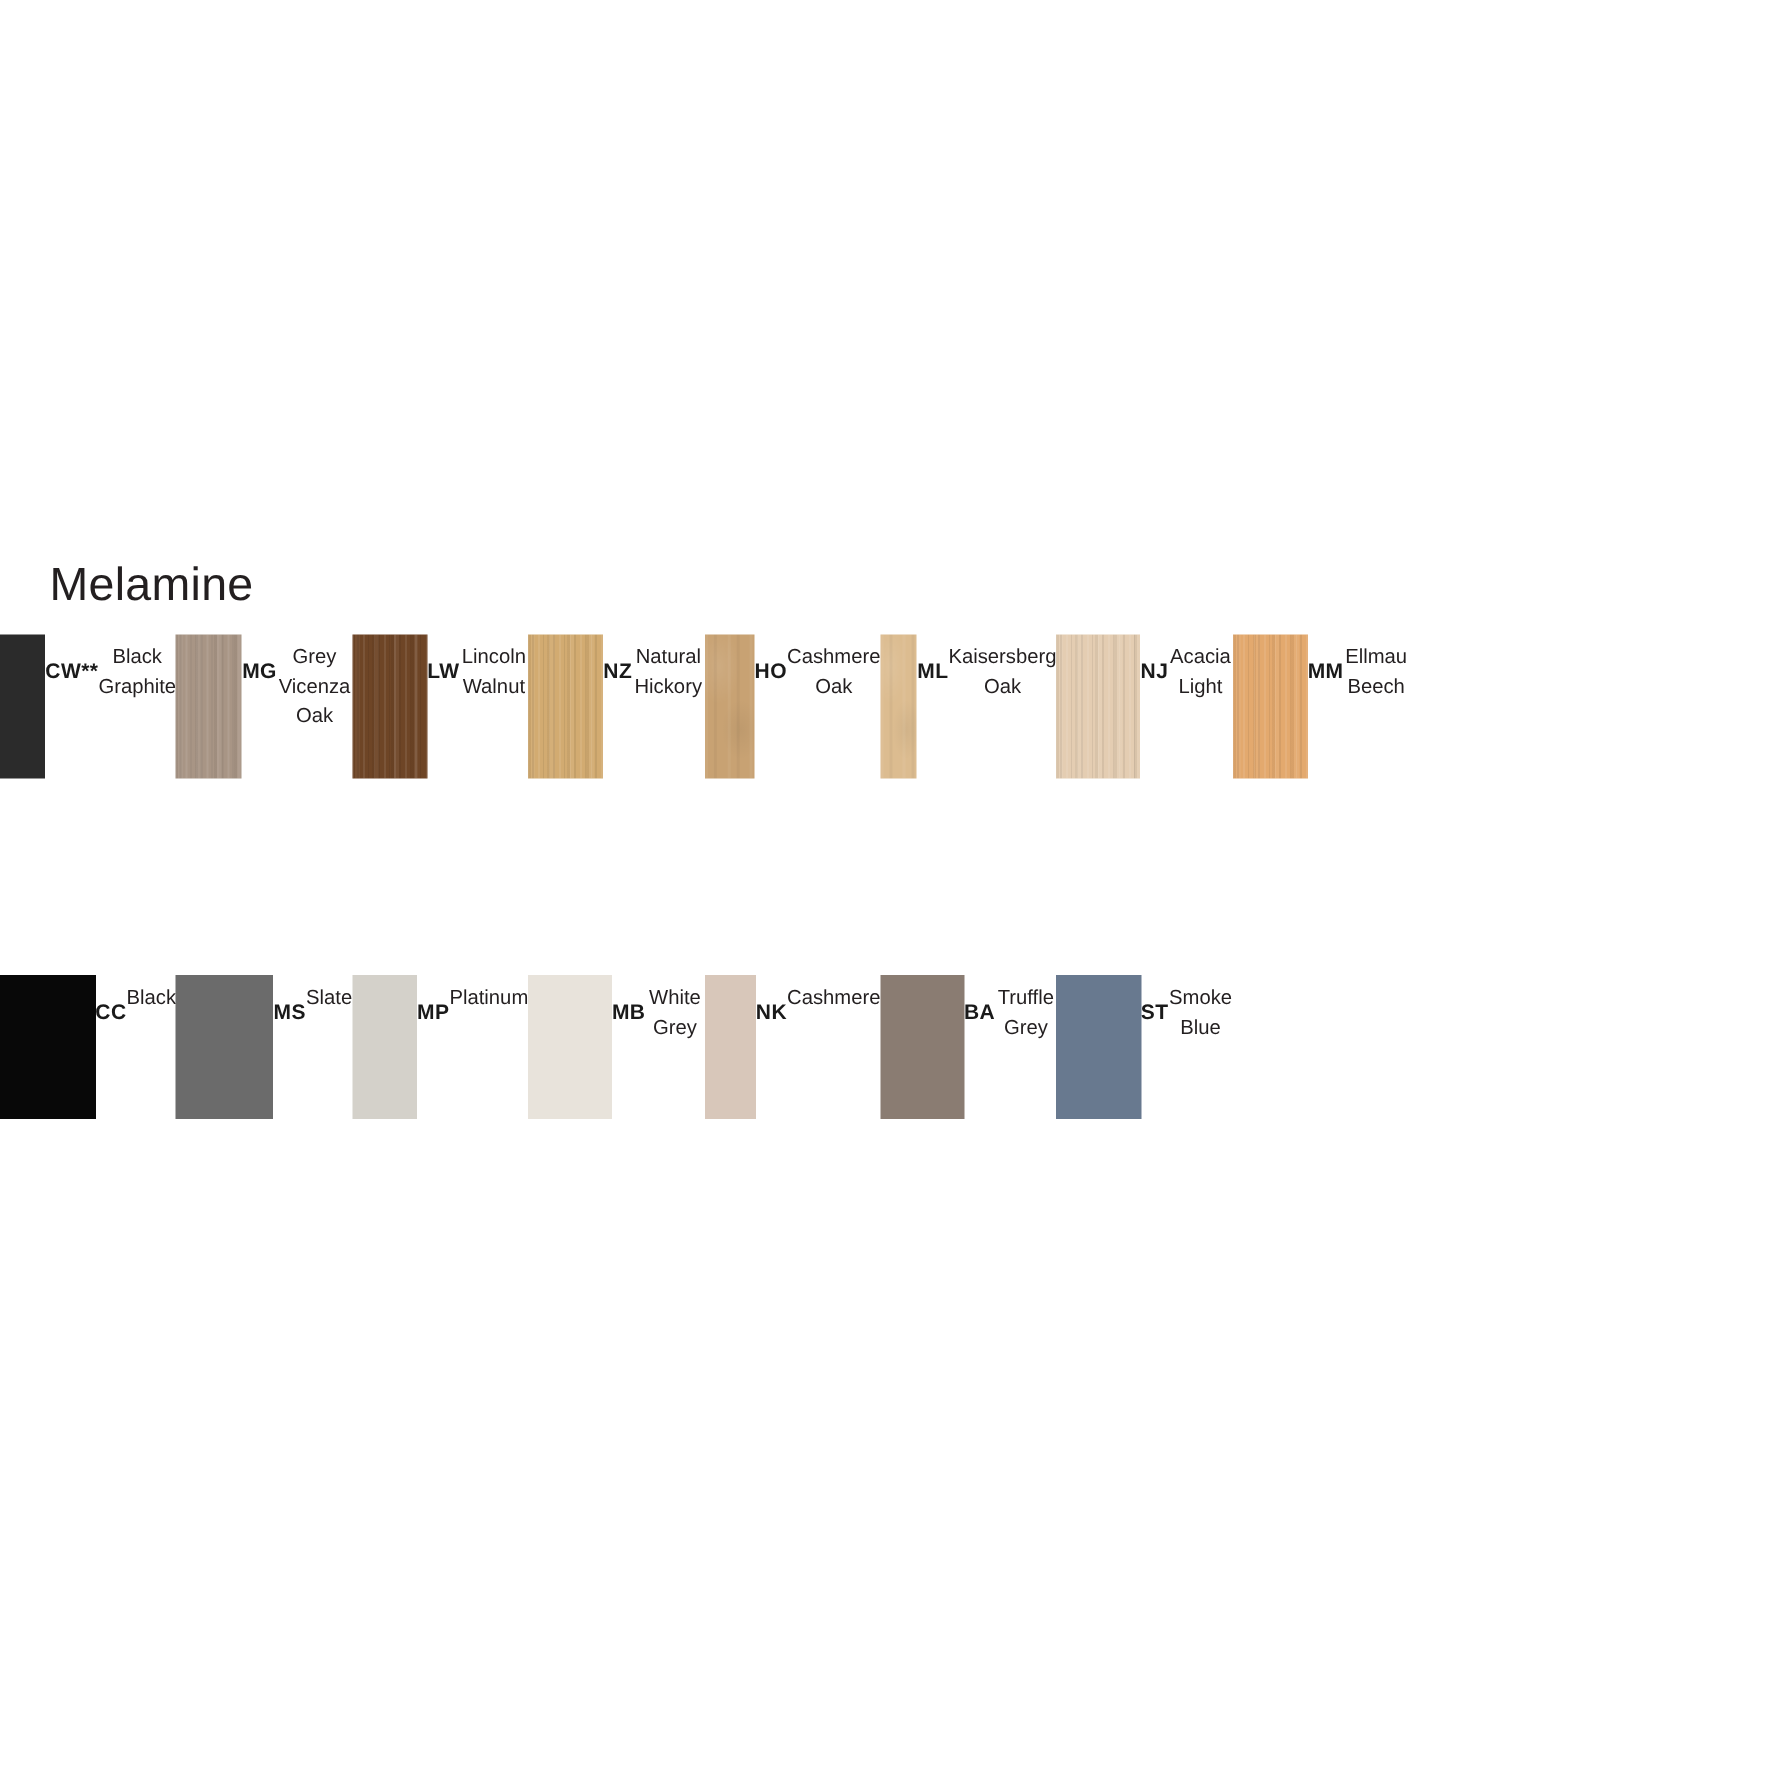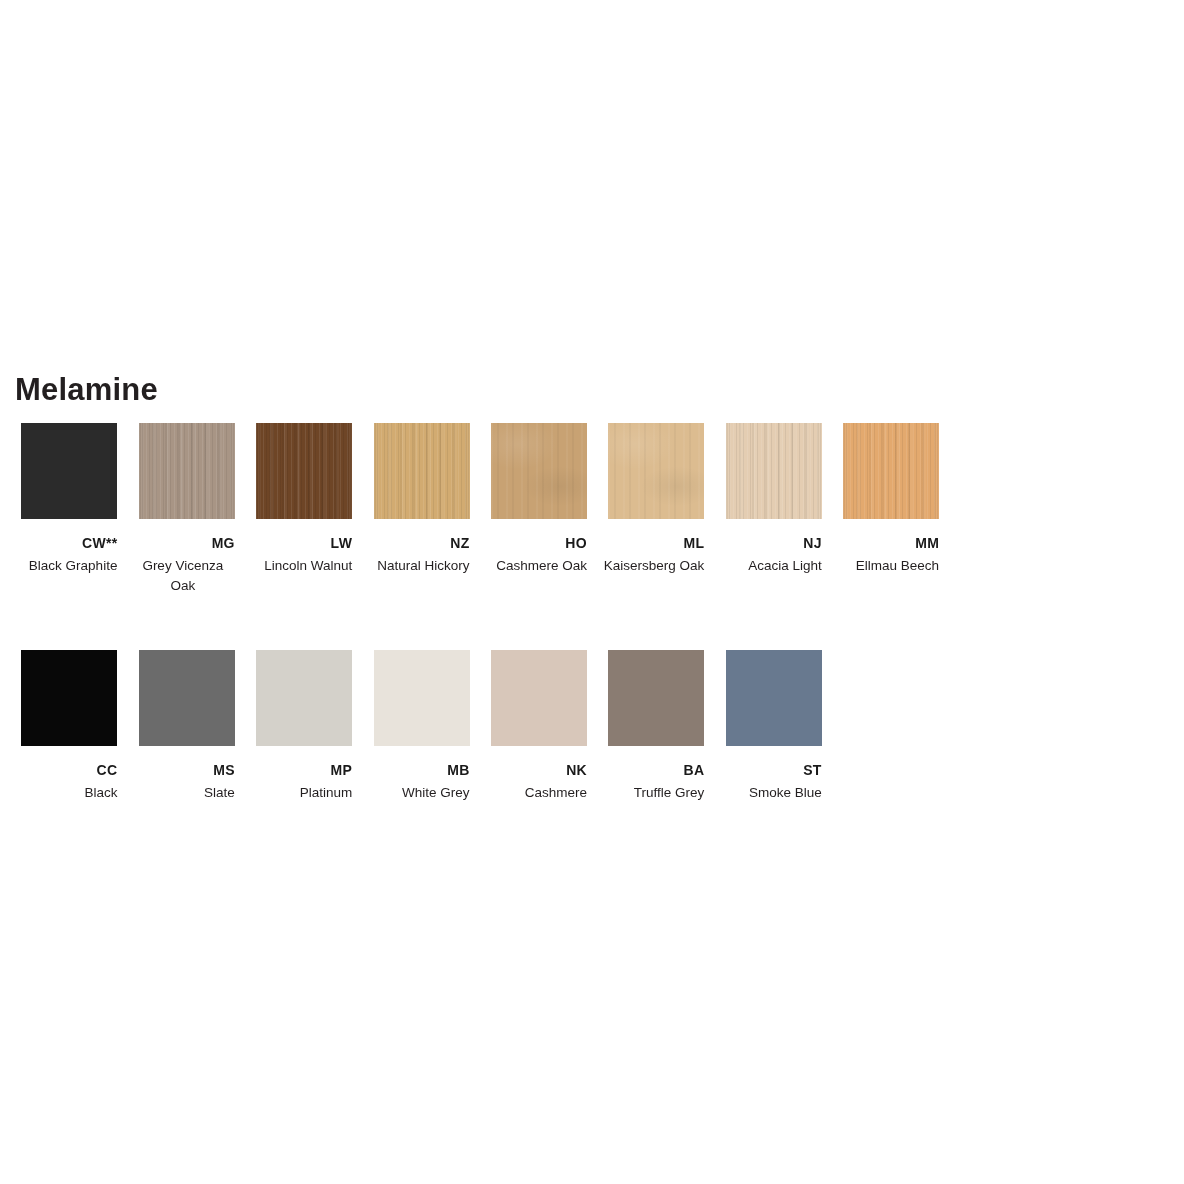--- a/index.html
+++ b/index.html
@@ -18,24 +18,24 @@
   }
 
   #page {
     position: absolute;
     inset: 0;
   }
 
   
   .section-title {
     position: absolute;
-    left: 15px;
+    left: 33px;
     top: 352px;
     font-size: 31px;
-    font-weight: 700;
+    font-weight: 400;
     letter-spacing: 0.2px;
     color: #231f20;
     line-height: 1.1;
     white-space: nowrap;
   }
 
   
   .swatch-row {
     position: absolute;
     left: 0;
@@ -44,22 +44,22 @@
     flex-direction: row;
     align-items: flex-start;
   }
   .swatch-row.row-1 { top: 423px; }
   .swatch-row.row-2 { top: 650px; }
 
   .swatch-cell {
     width: 117.4px;
     flex: 0 0 117.4px;
     display: flex;
-    flex-direction: column;
-    align-items: flex-end;
+    flex-direction: row;
+    align-items: flex-start;
     box-sizing: border-box;
   }
 
   .swatch-chip {
     width: 96px;
     height: 96px;
     position: relative;
     overflow: hidden;
     background-color: #cccccc;
   }

